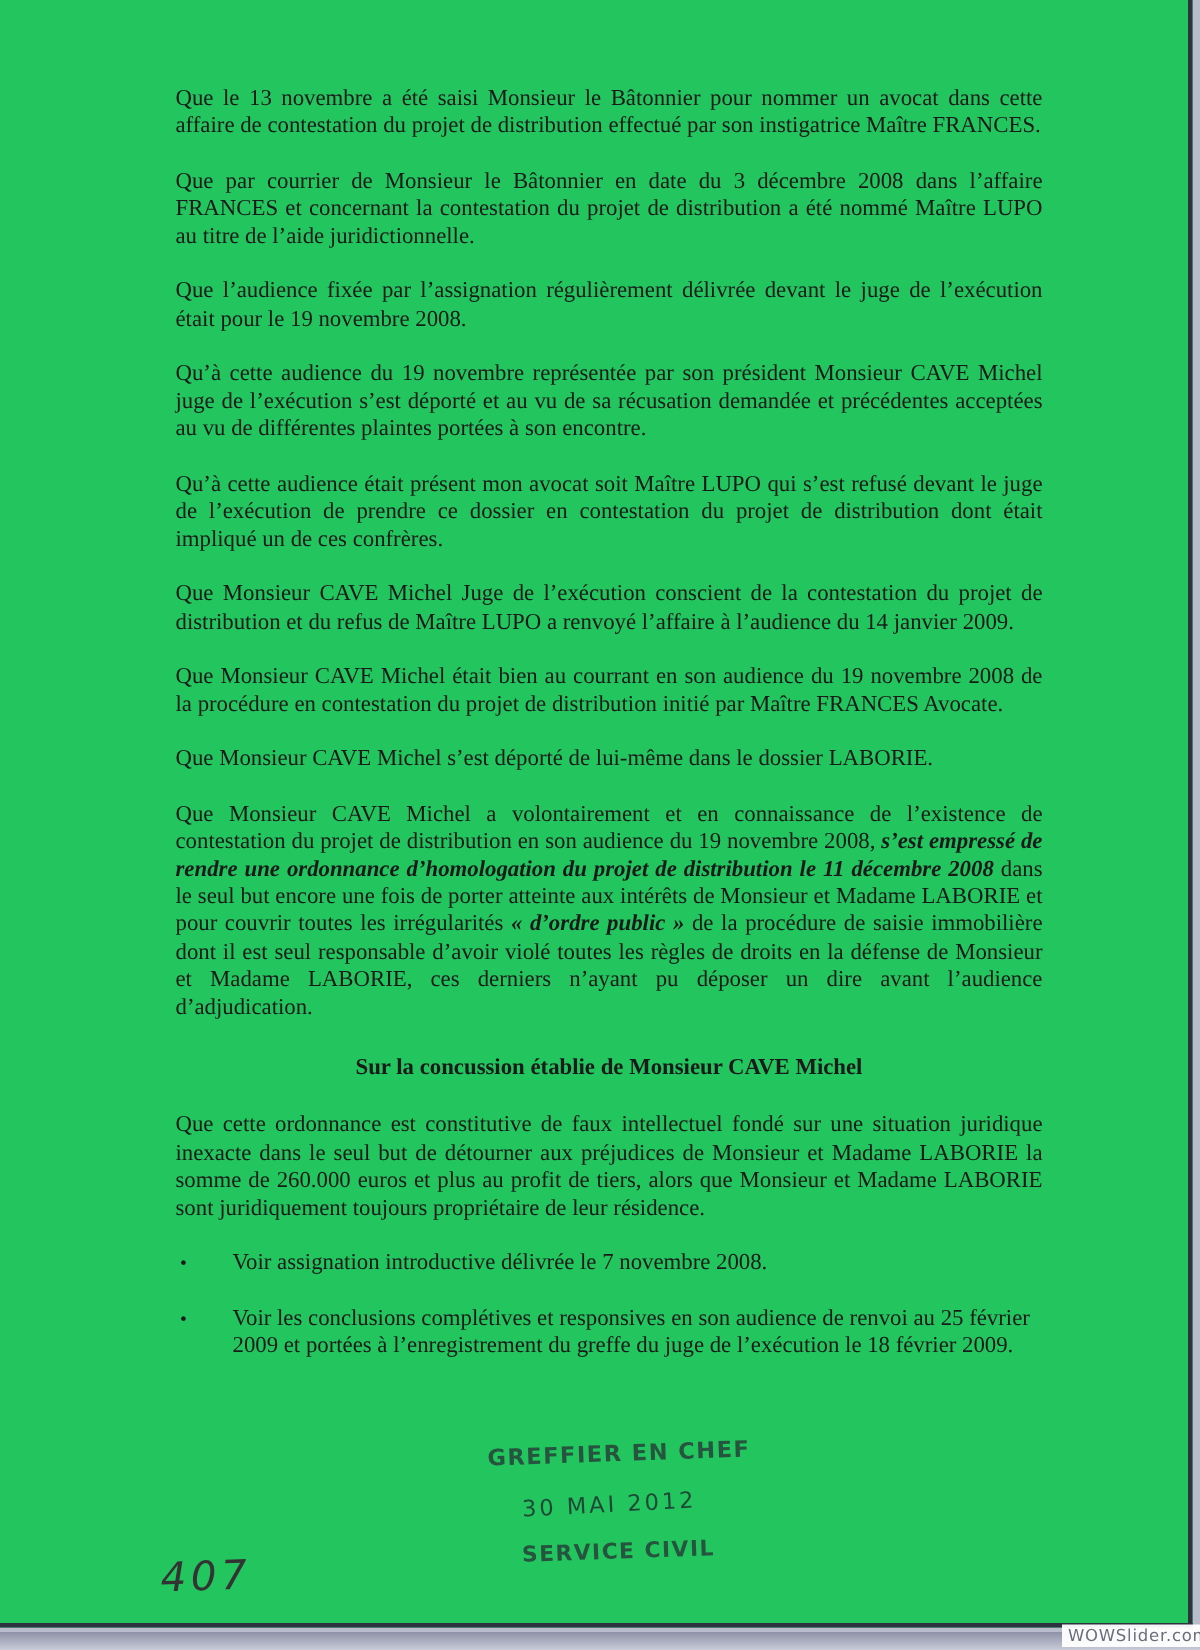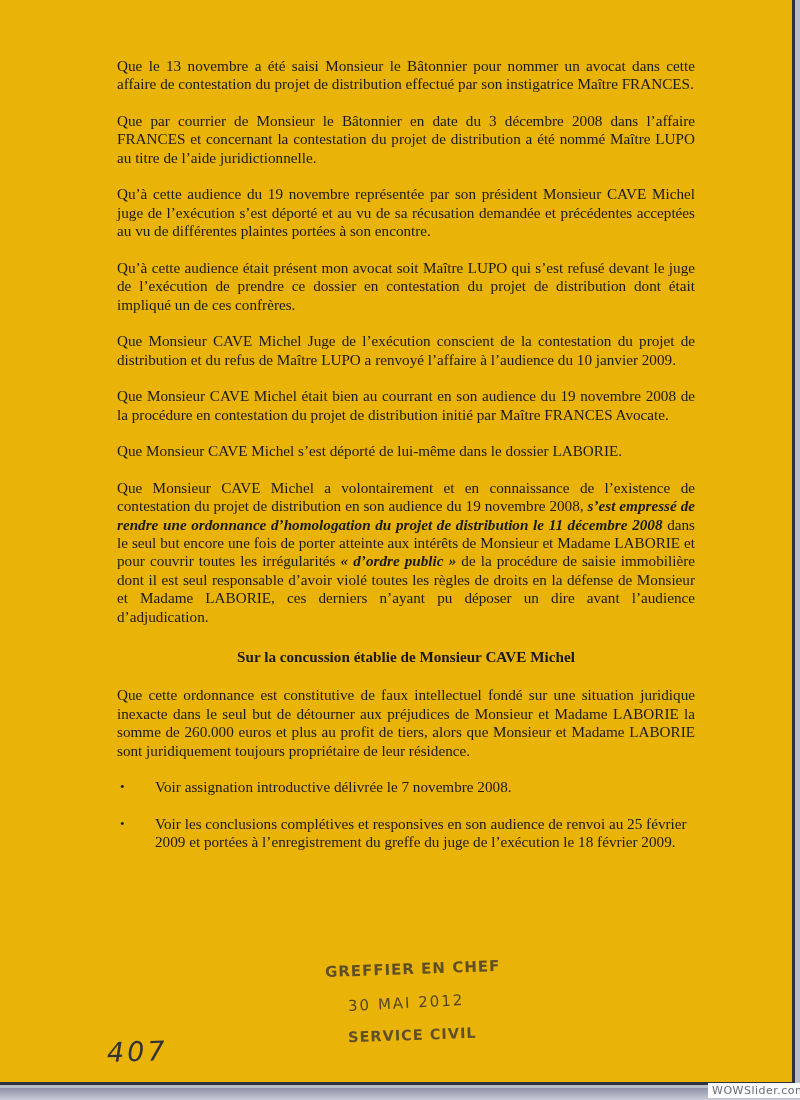--- a/index.html
+++ b/index.html
@@ -5,21 +5,21 @@
   html, body { margin: 0; padding: 0; }
   body {
     width: 800px; height: 1100px; position: relative; overflow: hidden;
     background: #b9bccb;
     font-family: "Liberation Serif", serif;
     color: #1a1a1a;
   }
   .page {
     position: absolute; left: 0; top: 0;
     width: 795px; height: 1085px;
-    background: #eab308;
+    background: #22c55e;
     border-right: 3px solid #2f3340;
     border-bottom: 3px solid #2f3340;
     box-sizing: border-box;
     padding-left: 44px;
   }
   .bottom-shade {
     position: absolute; left: 0; top: 1088px; width: 800px; height: 12px;
     background: linear-gradient(#8d92a8, #c9cbd8);
   }
   .content {
@@ -61,23 +61,24 @@
     color: #6b6e7a; letter-spacing: 0.5px;
   }
 </style>
 </head>
 <body>
 
 <div class="page">
   <div class="content">
     <p>Que le 13 novembre a été saisi Monsieur le Bâtonnier pour nommer un avocat dans cette affaire de contestation du projet de distribution effectué par son instigatrice Maître FRANCES.</p>
     <p>Que par courrier de Monsieur le Bâtonnier en date du 3 décembre 2008 dans l’affaire FRANCES et concernant la contestation du projet de distribution a été nommé Maître LUPO au titre de l’aide juridictionnelle.</p>
+    <p>Que l’audience fixée par l’assignation régulièrement délivrée devant le juge de l’exécution était pour le 19 novembre 2008.</p>
     <p>Qu’à cette audience du 19 novembre représentée par son président Monsieur CAVE Michel juge de l’exécution s’est déporté et au vu de sa récusation demandée et précédentes acceptées au vu de différentes plaintes portées à son encontre.</p>
     <p>Qu’à cette audience était présent mon avocat soit Maître LUPO qui s’est refusé devant le juge de l’exécution de prendre ce dossier en contestation du projet de distribution dont était impliqué un de ces confrères.</p>
-    <p>Que Monsieur CAVE Michel Juge de l’exécution conscient de la contestation du projet de distribution  et du refus de Maître LUPO a renvoyé l’affaire à l’audience du 10 janvier 2009.</p>
+    <p>Que Monsieur CAVE Michel Juge de l’exécution conscient de la contestation du projet de distribution  et du refus de Maître LUPO a renvoyé l’affaire à l’audience du 14 janvier 2009.</p>
     <p>Que Monsieur CAVE Michel était bien au courrant en son audience du 19 novembre 2008 de la procédure en contestation du projet de distribution initié par Maître FRANCES Avocate.</p>
     <p>Que Monsieur CAVE Michel s’est déporté de lui-même dans le dossier LABORIE.</p>
     <p><span>Que Monsieur CAVE Michel a volontairement et en connaissance de l’existence de contestation du projet de distribution en son audience du 19 novembre 2008, </span><span class="bold-italic">s’est empressé  de rendre une ordonnance d’homologation du projet de distribution le 11 décembre 2008</span><span> dans le seul but encore une fois de porter atteinte aux intérêts de Monsieur et Madame LABORIE et pour couvrir toutes les irrégularités </span><span class="bold-italic">« d’ordre public »</span><span> de la procédure de saisie immobilière dont il est seul responsable d’avoir violé toutes les règles de droits en la défense de Monsieur et Madame LABORIE, ces derniers n’ayant pu déposer un dire avant l’audience d’adjudication.</span></p>
     <p class="heading">Sur la concussion établie de Monsieur CAVE Michel</p>
     <p>Que cette ordonnance est constitutive de faux intellectuel fondé sur une situation juridique inexacte dans le seul but de détourner aux préjudices de Monsieur et Madame LABORIE la somme de 260.000 euros et plus au profit de tiers, alors que Monsieur et Madame LABORIE sont juridiquement toujours propriétaire de leur résidence.</p>
     <ul class="bullets">
       <li><span class="bullet">•</span><span>Voir assignation introductive délivrée le 7 novembre 2008.</span></li>
       <li><span class="bullet">•</span><span>Voir les conclusions complétives et responsives en son audience de renvoi au 25 février 2009 et portées à l’enregistrement du greffe du juge de l’exécution le 18 février 2009.</span></li>
     </ul>
   </div>

